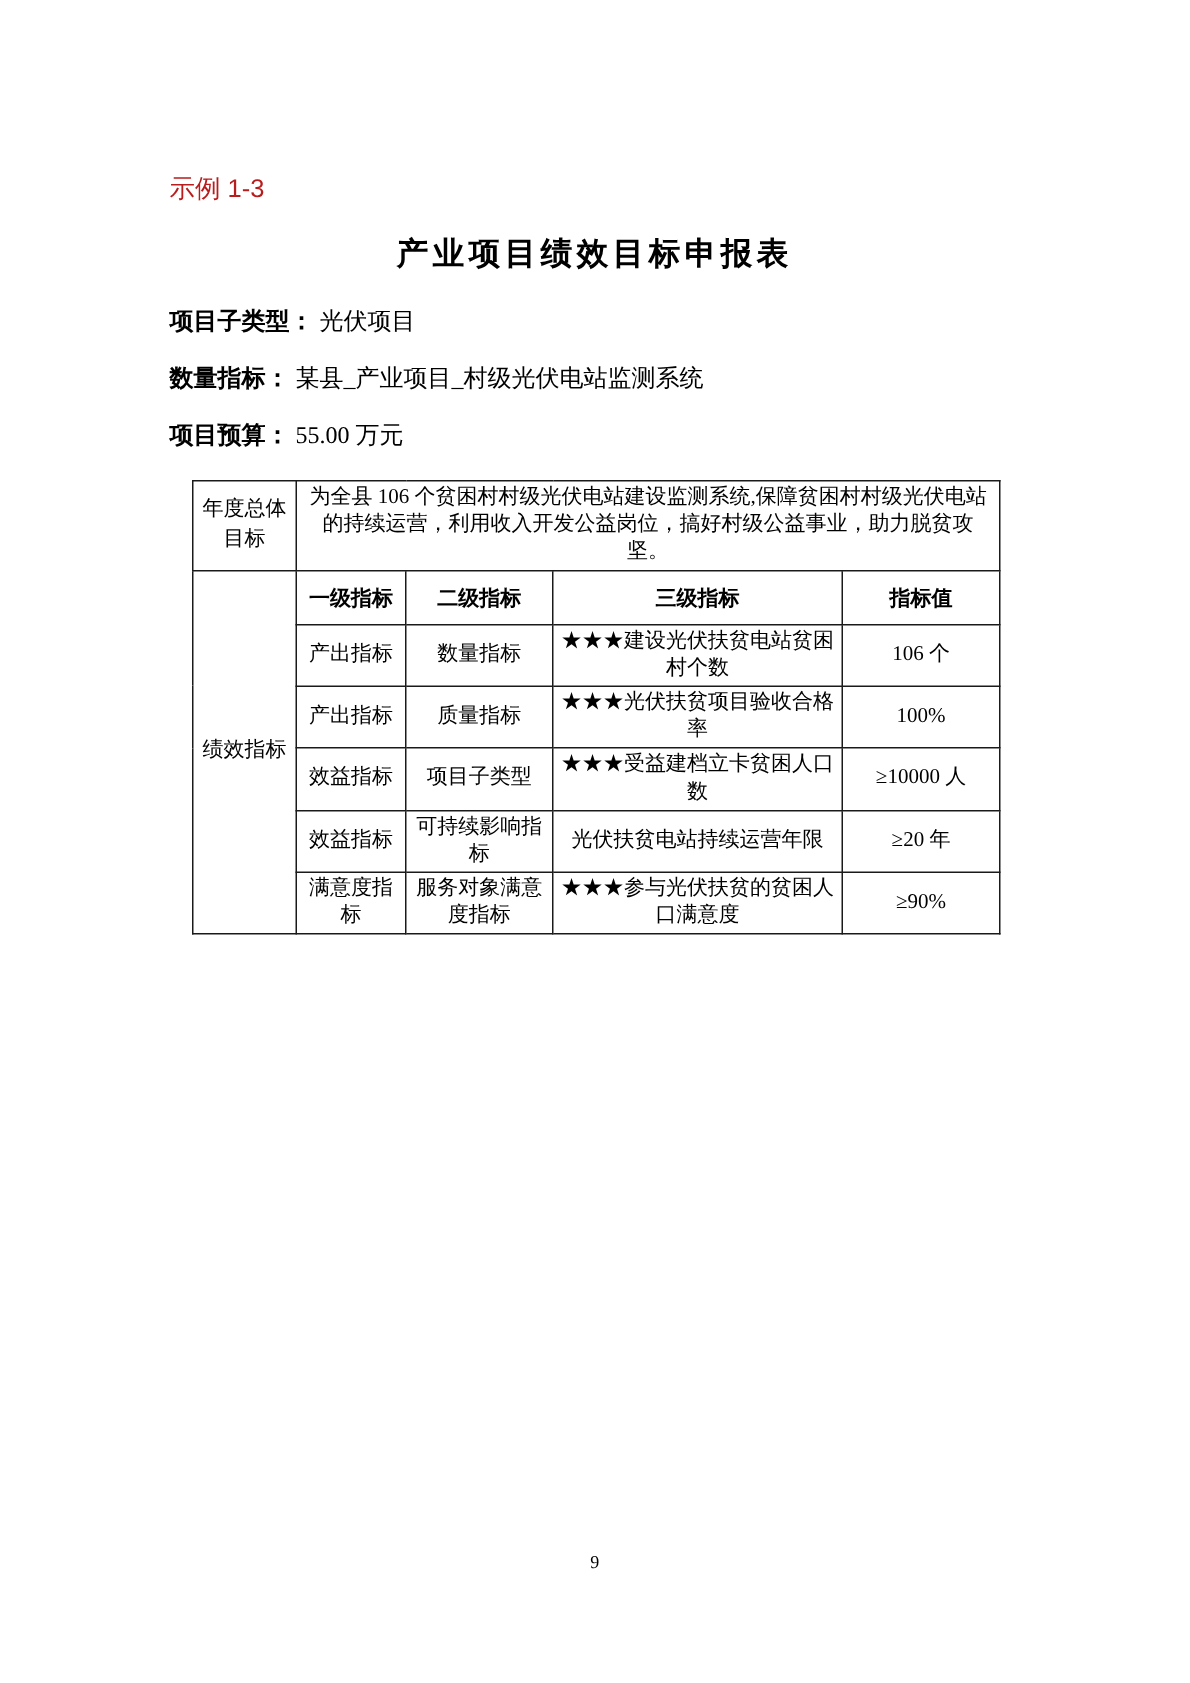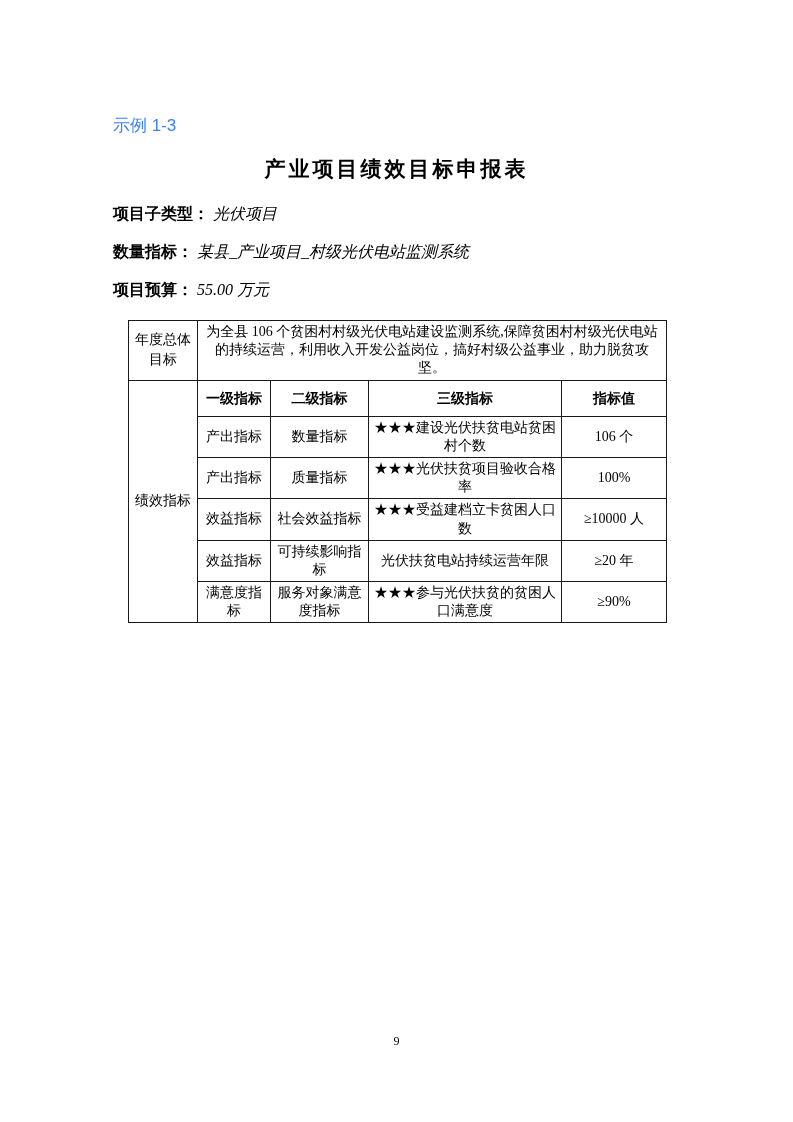--- a/index.html
+++ b/index.html
@@ -12,21 +12,21 @@
     color: #000000;
     overflow: hidden;
   }
 
   .example-label {
     position: absolute;
     left: 113px;
     top: 114px;
     font-family: "Liberation Sans", "DejaVu Sans", sans-serif;
     font-size: 17px;
-    color: #3b82f6;
+    color: #b91c1c;
   }
 
   .doc-title {
     position: absolute;
     left: 0;
     top: 155px;
     width: 793px;
     text-align: center;
     font-family: "Liberation Sans", "DejaVu Sans", sans-serif;
     font-size: 21px;
@@ -41,21 +41,20 @@
     white-space: nowrap;
   }
   .field-line .fl-label {
     font-family: "Liberation Sans", "DejaVu Sans", sans-serif;
     font-weight: bold;
     text-align: right;
   }
   .field-line .fl-value {
     font-family: "Liberation Serif", "DejaVu Serif", serif;
     margin-left: 4px;
-    font-style: italic;
   }
   .field-line.f0 { top: 204px; }
   .field-line.f1 { top: 242px; }
   .field-line.f2 { top: 280px; }
 
   table.perf-table {
     position: absolute;
     left: 128px;
     top: 320px;
     width: 538px;
@@ -150,21 +149,21 @@
     <td>106 个</td>
   </tr>
   <tr style="height:36px">
     <td>产出指标</td>
     <td>质量指标</td>
     <td class="lvl3">★★★光伏扶贫项目验收合格率</td>
     <td>100%</td>
   </tr>
   <tr style="height:37px">
     <td>效益指标</td>
-    <td class="tight">社会效益指标</td>
+    <td class="tight">项目子类型</td>
     <td class="lvl3">★★★受益建档立卡贫困人口数</td>
     <td>≥10000 人</td>
   </tr>
   <tr style="height:30px">
     <td>效益指标</td>
     <td class="tight">可持续影响指标</td>
     <td class="lvl3">光伏扶贫电站持续运营年限</td>
     <td>≥20 年</td>
   </tr>
   <tr style="height:37px">

